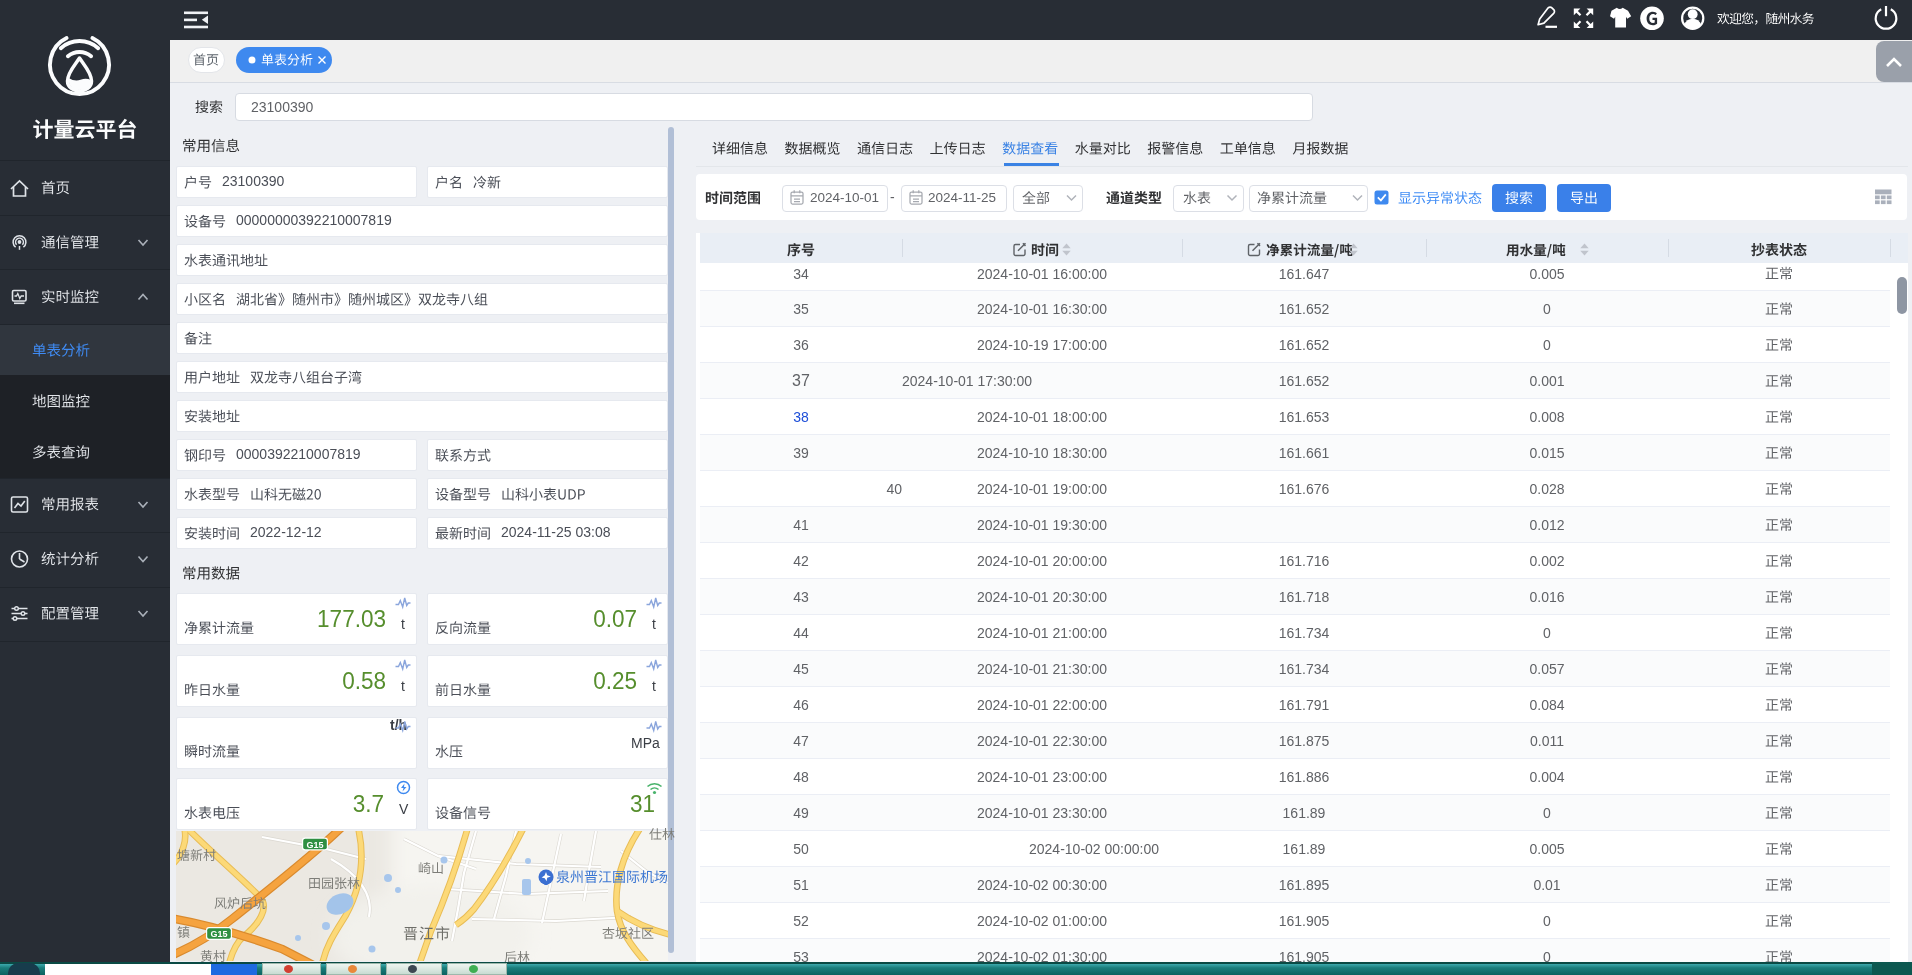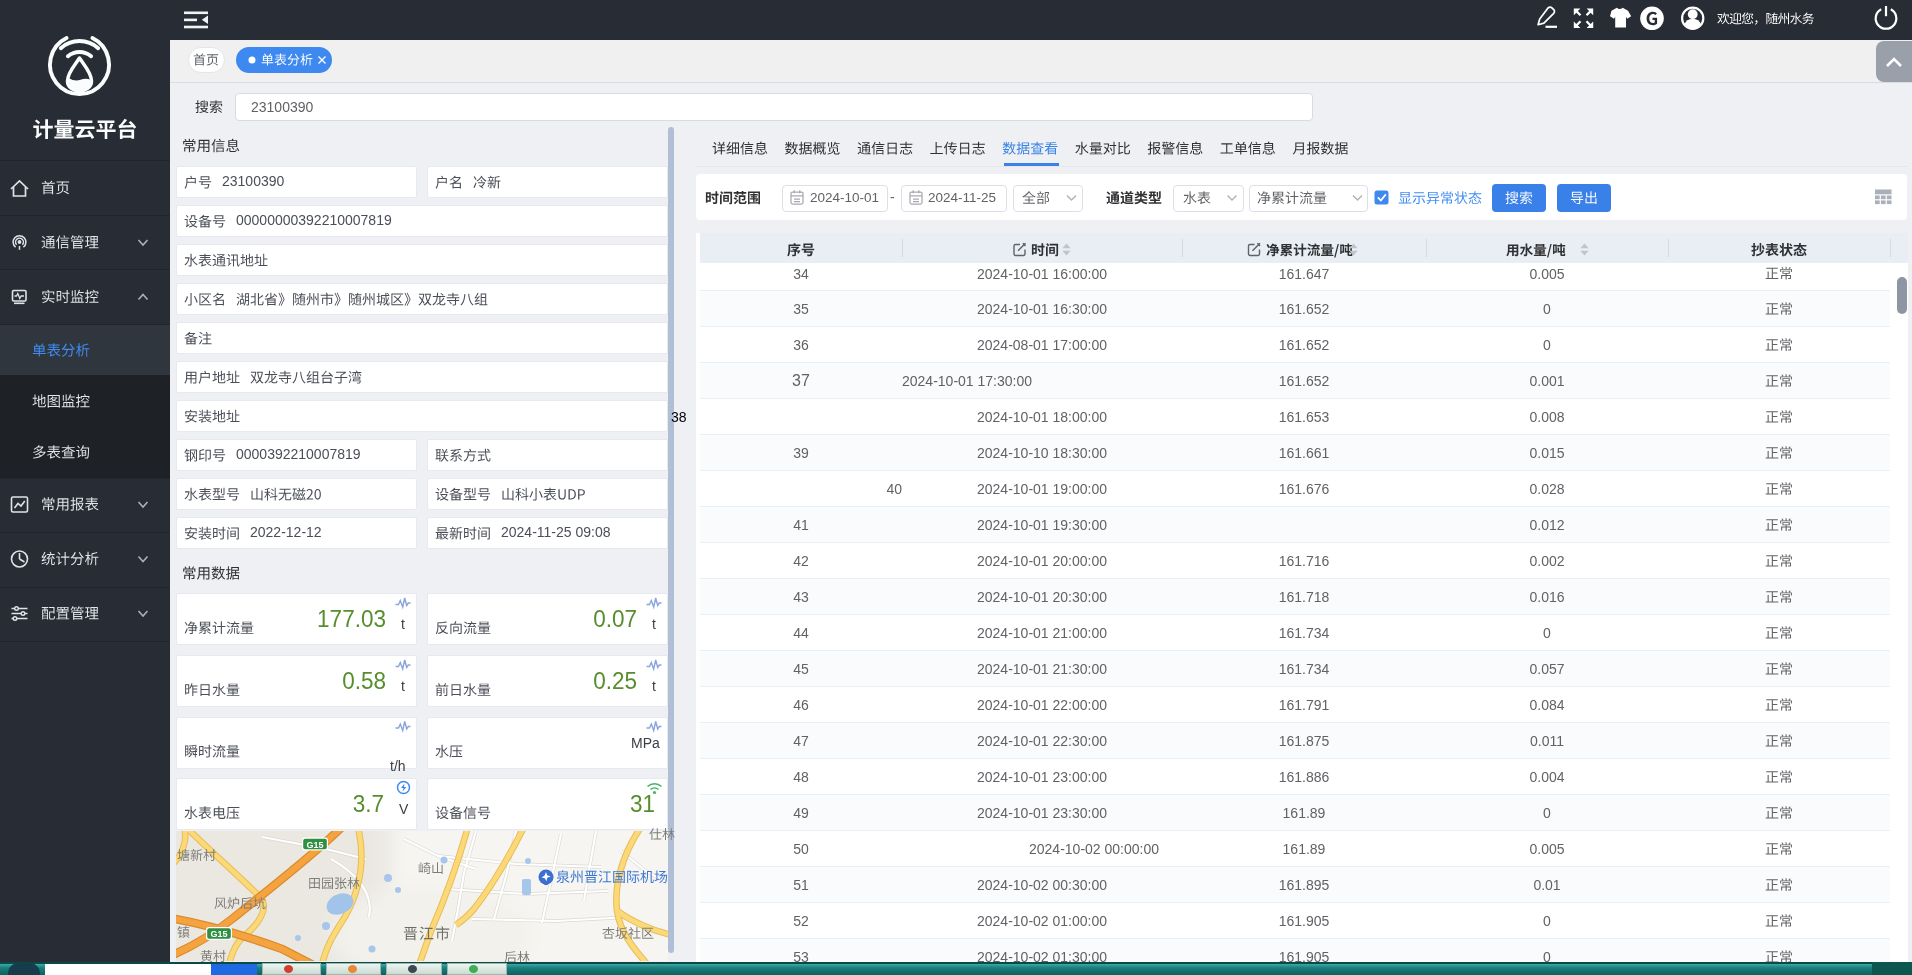--- a/index.html
+++ b/index.html
@@ -36,35 +36,35 @@
 <div style="position:absolute;left:176px;top:361px;width:492px;height:32px;background:#fff;border:1px solid #e6e9ef;border-radius:2px;box-sizing:border-box"></div>
 <div style="position:absolute;left:176px;top:400px;width:492px;height:32px;background:#fff;border:1px solid #e6e9ef;border-radius:2px;box-sizing:border-box"></div>
 <div style="position:absolute;left:176px;top:439px;width:241px;height:32px;background:#fff;border:1px solid #e6e9ef;border-radius:2px;box-sizing:border-box"></div>
 <div style="position:absolute;left:427px;top:439px;width:241px;height:32px;background:#fff;border:1px solid #e6e9ef;border-radius:2px;box-sizing:border-box"></div>
 <div style="position:absolute;left:236.0px;top:439px;height:32px;line-height:31px;font-size:14px;color:#4a4e57">0000392210007819</div>
 <div style="position:absolute;left:176px;top:478px;width:241px;height:32px;background:#fff;border:1px solid #e6e9ef;border-radius:2px;box-sizing:border-box"></div>
 <div style="position:absolute;left:427px;top:478px;width:241px;height:32px;background:#fff;border:1px solid #e6e9ef;border-radius:2px;box-sizing:border-box"></div>
 <div style="position:absolute;left:176px;top:517px;width:241px;height:32px;background:#fff;border:1px solid #e6e9ef;border-radius:2px;box-sizing:border-box"></div>
 <div style="position:absolute;left:427px;top:517px;width:241px;height:32px;background:#fff;border:1px solid #e6e9ef;border-radius:2px;box-sizing:border-box"></div>
 <div style="position:absolute;left:250.0px;top:517px;height:32px;line-height:31px;font-size:14px;color:#4a4e57">2022-12-12</div>
-<div style="position:absolute;left:501.0px;top:517px;height:32px;line-height:31px;font-size:14px;color:#4a4e57">2024-11-25 09:08</div>
+<div style="position:absolute;left:501.0px;top:517px;height:32px;line-height:31px;font-size:14px;color:#4a4e57">2024-11-25 03:08</div>
 <div style="position:absolute;left:176px;top:593px;width:241px;height:52px;background:#fff;border:1px solid #e6e9ef;border-radius:2px;box-sizing:border-box"></div>
 <div style="position:absolute;left:401px;top:616px;font-size:14px;color:#3a3e45;font-weight:400">t</div>
 <div style="position:absolute;left:236px;top:606.5px;width:150px;text-align:right;font-size:24.5px;line-height:24px;color:#568e2d;transform:scaleX(0.92);transform-origin:right">177.03</div>
 <div style="position:absolute;left:427px;top:593px;width:241px;height:52px;background:#fff;border:1px solid #e6e9ef;border-radius:2px;box-sizing:border-box"></div>
 <div style="position:absolute;left:652px;top:616px;font-size:14px;color:#3a3e45;font-weight:400">t</div>
 <div style="position:absolute;left:487px;top:606.5px;width:150px;text-align:right;font-size:24.5px;line-height:24px;color:#568e2d;transform:scaleX(0.92);transform-origin:right">0.07</div>
 <div style="position:absolute;left:176px;top:655px;width:241px;height:52px;background:#fff;border:1px solid #e6e9ef;border-radius:2px;box-sizing:border-box"></div>
 <div style="position:absolute;left:401px;top:678px;font-size:14px;color:#3a3e45;font-weight:400">t</div>
 <div style="position:absolute;left:236px;top:668.5px;width:150px;text-align:right;font-size:24.5px;line-height:24px;color:#568e2d;transform:scaleX(0.92);transform-origin:right">0.58</div>
 <div style="position:absolute;left:427px;top:655px;width:241px;height:52px;background:#fff;border:1px solid #e6e9ef;border-radius:2px;box-sizing:border-box"></div>
 <div style="position:absolute;left:652px;top:678px;font-size:14px;color:#3a3e45;font-weight:400">t</div>
 <div style="position:absolute;left:487px;top:668.5px;width:150px;text-align:right;font-size:24.5px;line-height:24px;color:#568e2d;transform:scaleX(0.92);transform-origin:right">0.25</div>
 <div style="position:absolute;left:176px;top:716.5px;width:241px;height:52px;background:#fff;border:1px solid #e6e9ef;border-radius:2px;box-sizing:border-box"></div>
-<div style="position:absolute;left:390px;top:758px;font-size:14px;color:#3a3e45;font-weight:400">t/h</div>
+<div style="position:absolute;left:390px;top:717px;font-size:14px;color:#3a3e45;font-weight:700">t/h</div>
 <div style="position:absolute;left:427px;top:716.5px;width:241px;height:52px;background:#fff;border:1px solid #e6e9ef;border-radius:2px;box-sizing:border-box"></div>
 <div style="position:absolute;left:631px;top:734.5px;font-size:14px;color:#3a3e45;font-weight:400">MPa</div>
 <div style="position:absolute;left:176px;top:778px;width:241px;height:52px;background:#fff;border:1px solid #e6e9ef;border-radius:2px;box-sizing:border-box"></div>
 <div style="position:absolute;left:399px;top:801px;font-size:14px;color:#3a3e45;font-weight:400">V</div>
 <div style="position:absolute;left:234px;top:791.5px;width:150px;text-align:right;font-size:24.5px;line-height:24px;color:#568e2d;transform:scaleX(0.92);transform-origin:right">3.7</div>
 <div style="position:absolute;left:427px;top:778px;width:241px;height:52px;background:#fff;border:1px solid #e6e9ef;border-radius:2px;box-sizing:border-box"></div>
 <div style="position:absolute;left:505px;top:791.5px;width:150px;text-align:right;font-size:24.5px;line-height:24px;color:#568e2d;transform:scaleX(0.92);transform-origin:right">31</div>
 <svg width="492" height="130" viewBox="0 0 492 130" style="position:absolute;left:176px;top:831px">
     <defs>
       <filter id="bl" x="-30%" y="-30%" width="160%" height="160%">
@@ -160,30 +160,30 @@
 <div style="position:absolute;top:263.5px;height:20px;line-height:20px;font-size:14px;color:#606266;text-align:center;left:902px;width:280px">2024-10-01 16:00:00</div>
 <div style="position:absolute;top:263.5px;height:20px;line-height:20px;font-size:14px;color:#606266;text-align:center;left:1182px;width:244px">161.647</div>
 <div style="position:absolute;top:263.5px;height:20px;line-height:20px;font-size:14px;color:#606266;text-align:center;left:1426px;width:242px">0.005</div>
 <div style="position:absolute;left:700px;top:291px;width:1190px;height:36px;background:#fafbfc;border-bottom:1px solid #ebeef5;box-sizing:border-box"></div>
 <div style="position:absolute;top:299.0px;height:20px;line-height:20px;font-size:14px;color:#606266;text-align:center;left:700px;width:202px">35</div>
 <div style="position:absolute;top:299.0px;height:20px;line-height:20px;font-size:14px;color:#606266;text-align:center;left:902px;width:280px">2024-10-01 16:30:00</div>
 <div style="position:absolute;top:299.0px;height:20px;line-height:20px;font-size:14px;color:#606266;text-align:center;left:1182px;width:244px">161.652</div>
 <div style="position:absolute;top:299.0px;height:20px;line-height:20px;font-size:14px;color:#606266;text-align:center;left:1426px;width:242px">0</div>
 <div style="position:absolute;left:700px;top:327px;width:1190px;height:36px;background:#fff;border-bottom:1px solid #ebeef5;box-sizing:border-box"></div>
 <div style="position:absolute;top:335.0px;height:20px;line-height:20px;font-size:14px;color:#606266;text-align:center;left:700px;width:202px">36</div>
-<div style="position:absolute;top:335.0px;height:20px;line-height:20px;font-size:14px;color:#606266;text-align:center;left:902px;width:280px">2024-08-01 17:00:00</div>
+<div style="position:absolute;top:335.0px;height:20px;line-height:20px;font-size:14px;color:#606266;text-align:center;left:902px;width:280px">2024-10-19 17:00:00</div>
 <div style="position:absolute;top:335.0px;height:20px;line-height:20px;font-size:14px;color:#606266;text-align:center;left:1182px;width:244px">161.652</div>
 <div style="position:absolute;top:335.0px;height:20px;line-height:20px;font-size:14px;color:#606266;text-align:center;left:1426px;width:242px">0</div>
 <div style="position:absolute;left:700px;top:363px;width:1190px;height:36px;background:#fafbfc;border-bottom:1px solid #ebeef5;box-sizing:border-box"></div>
 <div style="position:absolute;top:371.0px;height:20px;line-height:20px;font-size:16px;color:#606266;text-align:center;left:700px;width:202px">37</div>
 <div style="position:absolute;top:371.0px;height:20px;line-height:20px;font-size:14px;color:#606266;text-align:left;left:902px;width:280px">2024-10-01 17:30:00</div>
 <div style="position:absolute;top:371.0px;height:20px;line-height:20px;font-size:14px;color:#606266;text-align:center;left:1182px;width:244px">161.652</div>
 <div style="position:absolute;top:371.0px;height:20px;line-height:20px;font-size:14px;color:#606266;text-align:center;left:1426px;width:242px">0.001</div>
 <div style="position:absolute;left:700px;top:399px;width:1190px;height:36px;background:#fff;border-bottom:1px solid #ebeef5;box-sizing:border-box"></div>
-<div style="position:absolute;top:407.0px;height:20px;line-height:20px;font-size:14px;color:#000000;left:671px;width:202px">38</div>
+<div style="position:absolute;top:407.0px;height:20px;line-height:20px;font-size:14px;color:#1d4ed8;text-align:center;left:700px;width:202px">38</div>
 <div style="position:absolute;top:407.0px;height:20px;line-height:20px;font-size:14px;color:#606266;text-align:center;left:902px;width:280px">2024-10-01 18:00:00</div>
 <div style="position:absolute;top:407.0px;height:20px;line-height:20px;font-size:14px;color:#606266;text-align:center;left:1182px;width:244px">161.653</div>
 <div style="position:absolute;top:407.0px;height:20px;line-height:20px;font-size:14px;color:#606266;text-align:center;left:1426px;width:242px">0.008</div>
 <div style="position:absolute;left:700px;top:435px;width:1190px;height:36px;background:#fafbfc;border-bottom:1px solid #ebeef5;box-sizing:border-box"></div>
 <div style="position:absolute;top:443.0px;height:20px;line-height:20px;font-size:14px;color:#606266;text-align:center;left:700px;width:202px">39</div>
 <div style="position:absolute;top:443.0px;height:20px;line-height:20px;font-size:14px;color:#606266;text-align:center;left:902px;width:280px">2024-10-10 18:30:00</div>
 <div style="position:absolute;top:443.0px;height:20px;line-height:20px;font-size:14px;color:#606266;text-align:center;left:1182px;width:244px">161.661</div>
 <div style="position:absolute;top:443.0px;height:20px;line-height:20px;font-size:14px;color:#606266;text-align:center;left:1426px;width:242px">0.015</div>
 <div style="position:absolute;left:700px;top:471px;width:1190px;height:36px;background:#fff;border-bottom:1px solid #ebeef5;box-sizing:border-box"></div>
 <div style="position:absolute;top:479.0px;height:20px;line-height:20px;font-size:14px;color:#606266;text-align:right;left:700px;width:202px">40</div>

